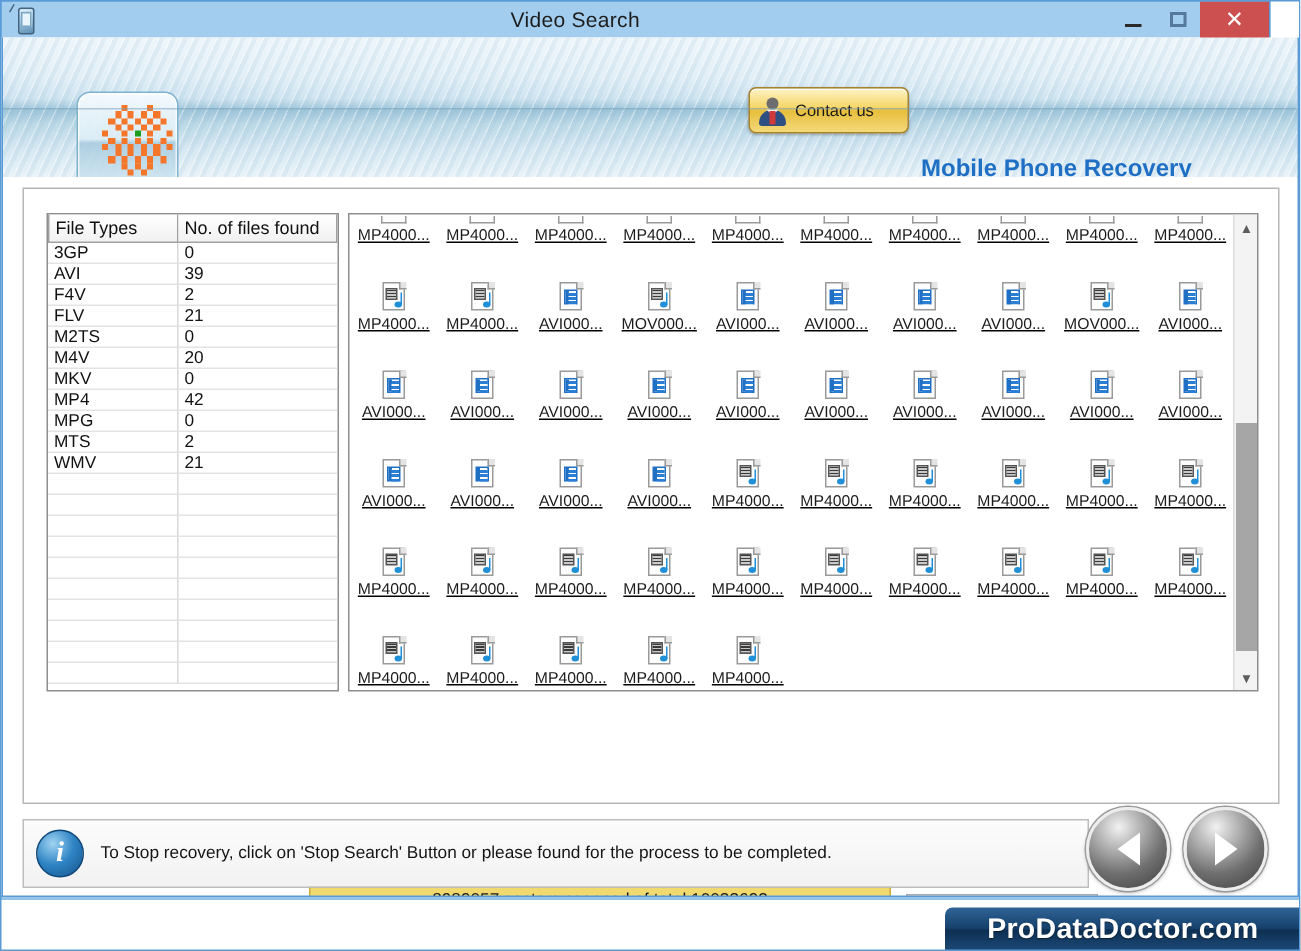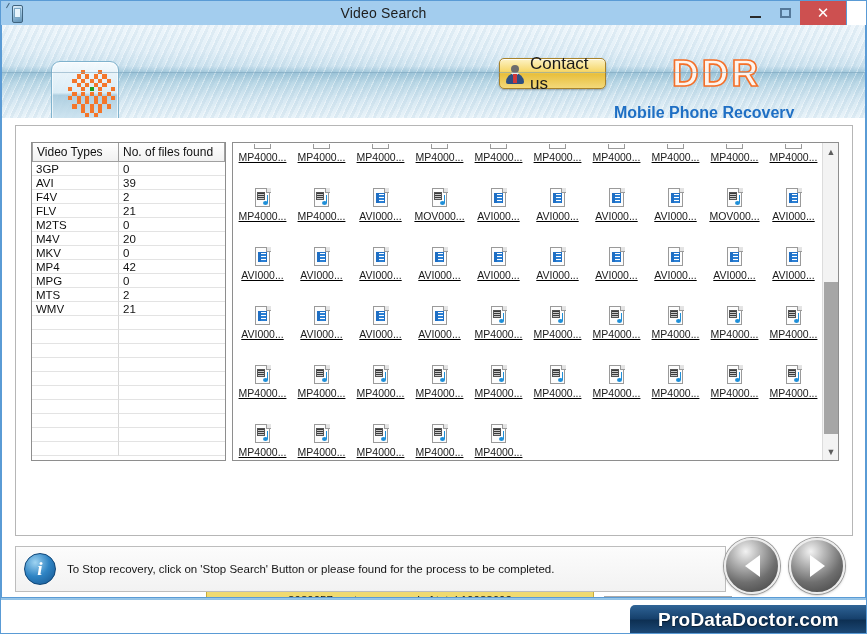--- a/index.html
+++ b/index.html
@@ -93,21 +93,21 @@
     display:flex;align-items:center;cursor:pointer;
   }
   .contact-avatar{
     position:relative;width:20px;height:20px;margin-left:5px;flex:none;
   }
   .ca-head{position:absolute;left:6px;top:1px;width:8px;height:8px;border-radius:50%;background:#6d6d6d;}
   .ca-body{position:absolute;left:1px;top:9px;width:18px;height:11px;border-radius:9px 9px 2px 2px;background:#2d4f82;}
   .ca-tie{position:absolute;left:8px;top:10px;width:4px;height:9px;background:#cf3a3a;}
   .ca-collar{position:absolute;left:5px;top:9px;width:10px;height:4px;background:#f1f1f1;clip-path:polygon(0 0,100% 0,50% 100%);}
   .contact-label{
-    font-size:17px;color:#1a1a1a;margin-left:5px;
+    font-size:11px;color:#1a1a1a;margin-left:5px;
   }
   .ddr-logo{
     position:absolute;left:670px;top:28px;
     font-size:37px;font-weight:bold;letter-spacing:3px;
     color:#fdf4ee;
     -webkit-text-stroke:1.6px #f4702a;
     text-shadow:0 0 1px #f4702a;
     font-family:"Liberation Sans",sans-serif;
   }
   .tagline{
@@ -377,31 +377,30 @@
     <div class="contact-btn">
       <div class="contact-avatar">
         <div class="ca-head"></div>
           <div class="ca-body"></div>
         <div class="ca-collar"></div>
           <div class="ca-tie"></div>
       </div>
       <div class="contact-label">Contact us</div>
     </div>
 
-    <div class="ddr-logo">DDR</div>
     <div class="tagline">Mobile Phone Recovery</div>
   </div>
 
   <div class="body-area">
 
     <div class="content-frame">
 
       <div class="ft-table">
         <div class="ft-head">
-          <div class="c1">Video Types</div>
+          <div class="c1">File Types</div>
           <div class="c2">No. of files found</div>
         </div>
         <div id="ft-body">
             <div class="ft-row">
               <div class="c1">3GP</div>
               <div class="c2">0</div>
             </div>
             <div class="ft-row">
               <div class="c1">AVI</div>
               <div class="c2">39</div>

